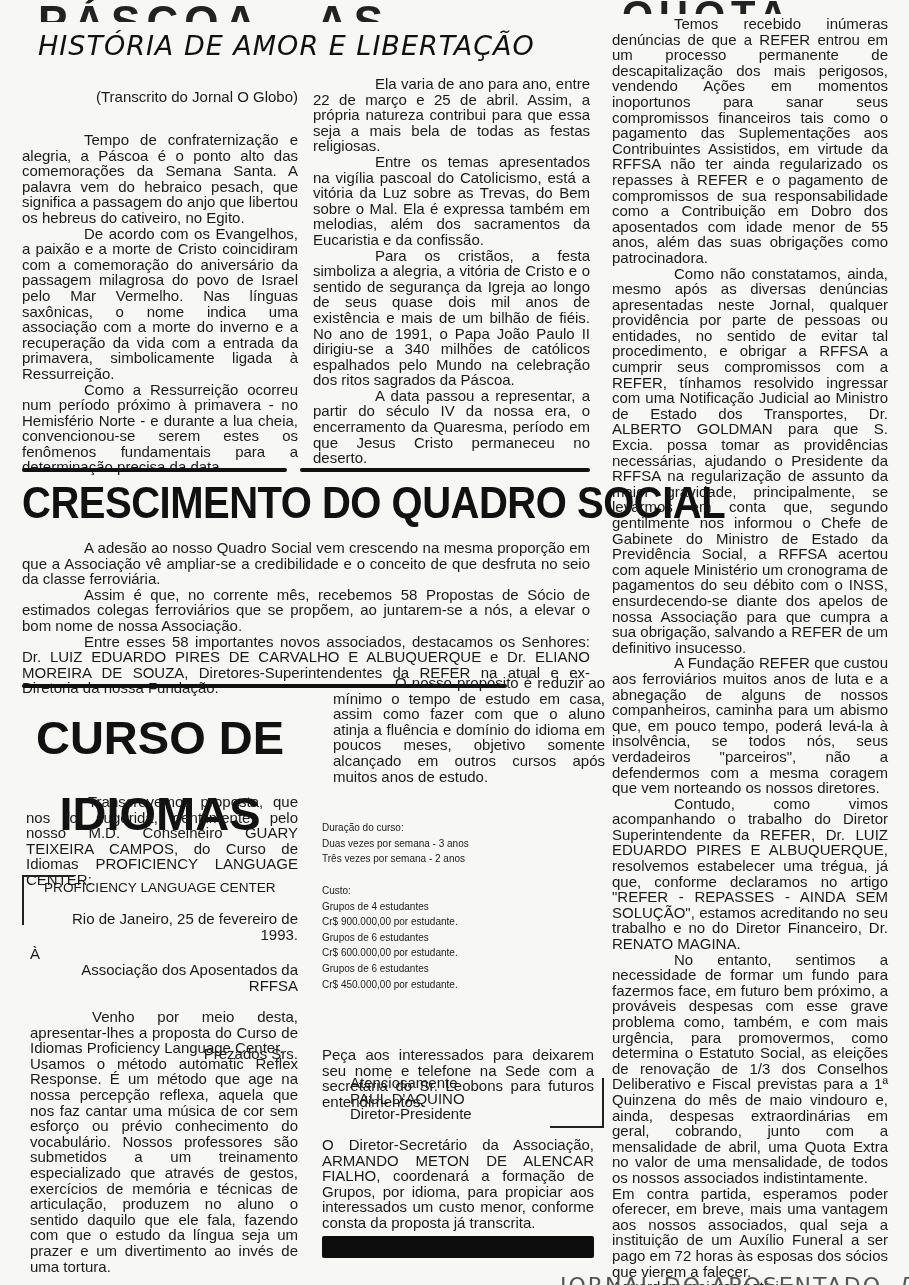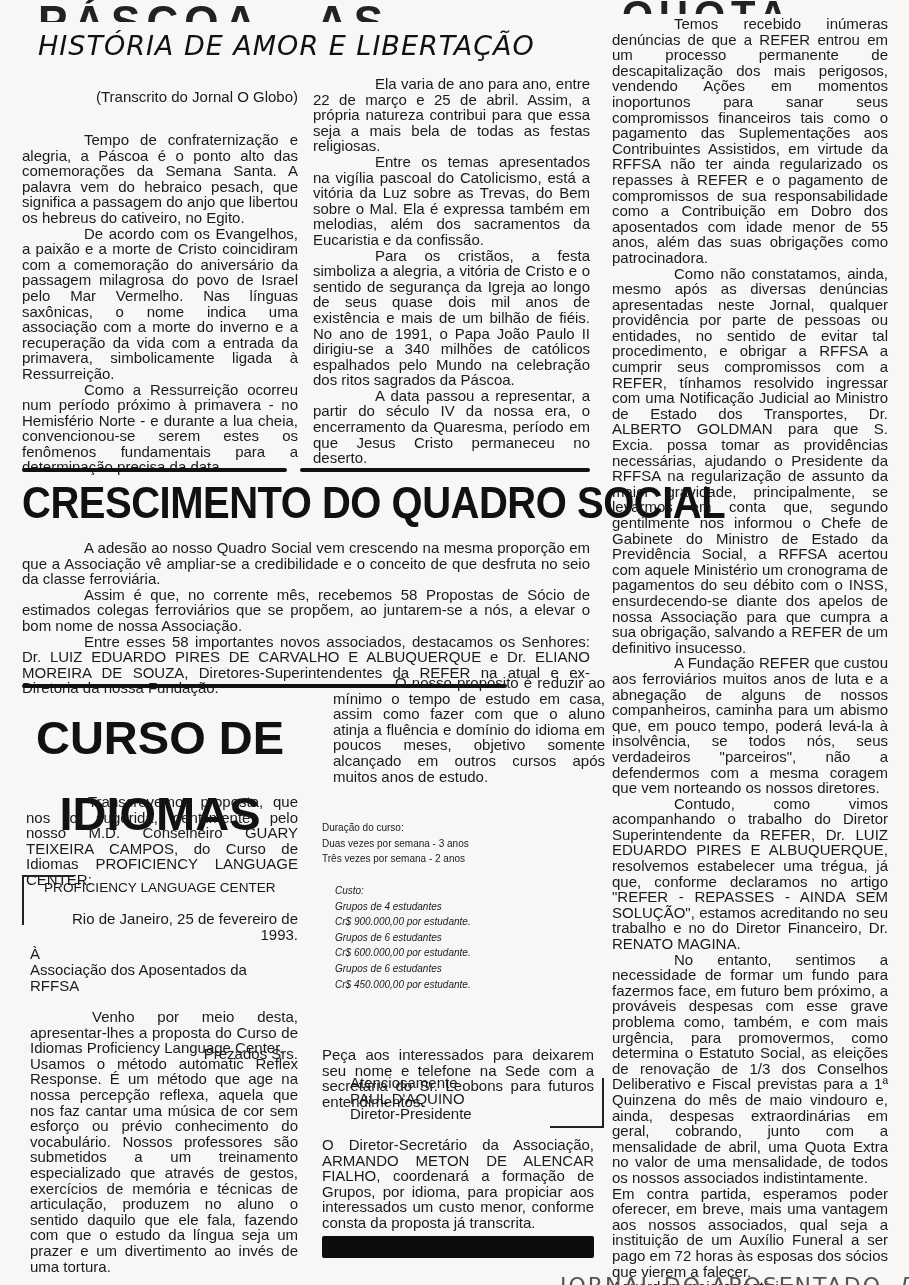--- a/index.html
+++ b/index.html
@@ -81,39 +81,39 @@
 
 <div class="abs txt" style="left:26px;top:794px;width:272px;">
   <p class="ind">Transcrevemos proposta, que nos foi sugerida, gentilmente, pelo nosso M.D. Conselheiro GUARY TEIXEIRA CAMPOS, do Curso de Idiomas PROFICIENCY LANGUAGE CENTER:</p>
 </div>
 
 <div class="letter-bracket-tl" style="left:22px;top:875px;width:50px;height:48px;"></div>
 
 <div class="abs txt" style="left:44px;top:880px;width:254px;text-align:left;font-size:13.6px;">PROFICIENCY LANGUAGE CENTER</div>
 <div class="abs txt" style="left:66px;top:911px;width:232px;text-align:right;">Rio de Janeiro, 25 de fevereiro de 1993.</div>
 <div class="abs txt" style="left:30px;top:946px;width:268px;text-align:left;">À</div>
-<div class="abs txt" style="left:30px;top:962px;width:268px;text-align:left;">Associação dos Aposentados da RFFSA</div>
+<div class="abs txt" style="left:30px;top:962px;width:268px;text-align:right;">Associação dos Aposentados da RFFSA</div>
 <div class="abs txt" style="left:30px;top:1046px;width:268px;text-align:right;">Prezados Srs.</div>
 
 <div class="abs txt" style="left:30px;top:1009px;width:268px;">
   <p class="ind">Venho por meio desta, apresentar-lhes a proposta do Curso de Idiomas Proficiency Language Center.</p>
   <p>Usamos o método automatic Reflex Response.  É um método que age na nossa percepção reflexa, aquela que nos faz cantar uma música de cor sem esforço ou prévio conhecimento do vocabulário.  Nossos professores são submetidos a um treinamento especializado que através de gestos, exercícios de memória e técnicas de articulação, produzem no aluno o sentido daquilo que ele fala, fazendo com que o estudo da língua seja um prazer e um divertimento ao invés de uma tortura.</p>
 </div>
 
 <div class="abs txt" style="left:322px;top:675px;width:272px;margin-left:11px;">
   <p class="ind">O nosso propósito é reduzir ao mínimo o tempo de estudo em casa, assim como fazer com que o aluno atinja a fluência e domínio do idioma em poucos meses, objetivo somente alcançado em outros cursos após muitos anos de estudo.</p>
 </div>
 
 <div class="abs plain-list" style="left:322px;top:820px;width:272px;">
   <div>Duração do curso:</div>
   <div>Duas vezes por semana - 3 anos</div>
   <div>Três vezes por semana - 2 anos</div>
 </div>
 
-<div class="abs plain-list" style="left:335px;top:883px;width:272px;font-style:italic;">
+<div class="abs plain-list" style="left:322px;top:883px;width:272px;">
   <div>Custo:</div>
   <div>Grupos de 4 estudantes</div>
   <div>Cr$ 900.000,00 por estudante.</div>
   <div>Grupos de 6 estudantes</div>
   <div>Cr$ 600.000,00 por estudante.</div>
   <div>Grupos de 6 estudantes</div>
   <div>Cr$ 450.000,00 por estudante.</div>
 </div>
 
 <div class="abs txt" style="left:322px;top:1003px;width:272px;margin-top:44px;">Peça aos interessados para deixarem seu nome e telefone na Sede com a secretária do Sr. Leobons para futuros entendimentos.</div>

